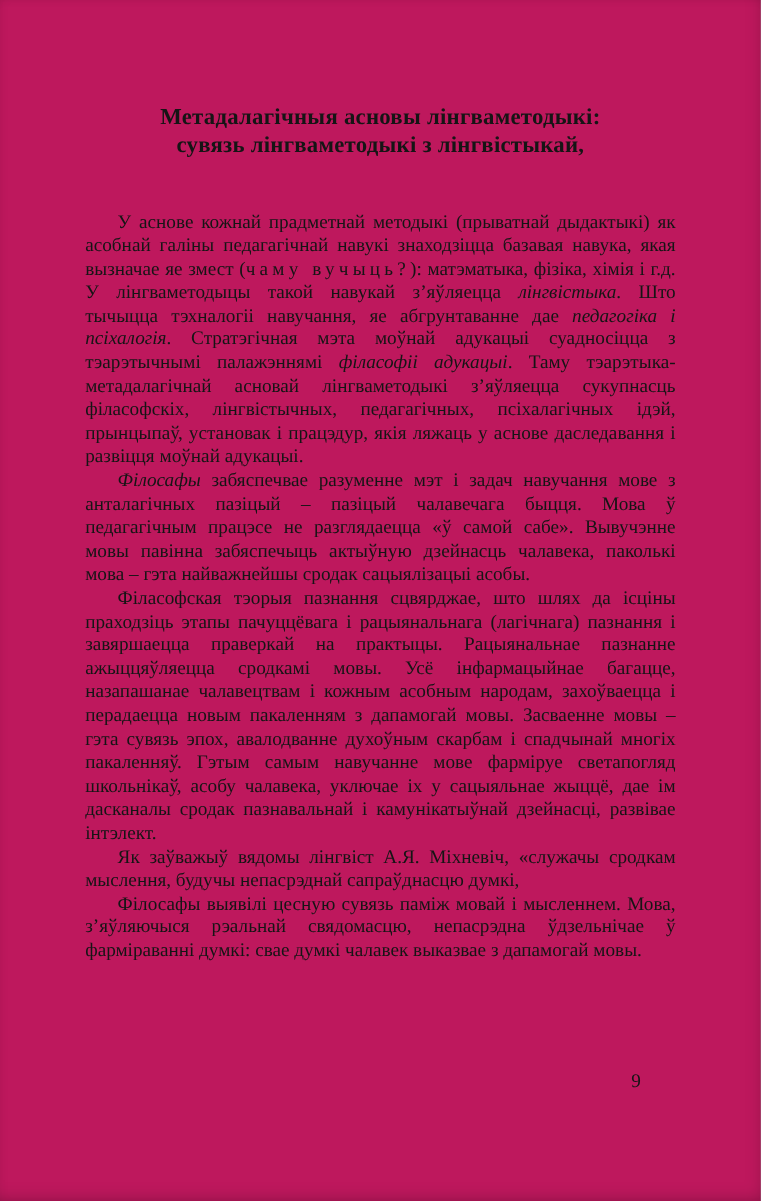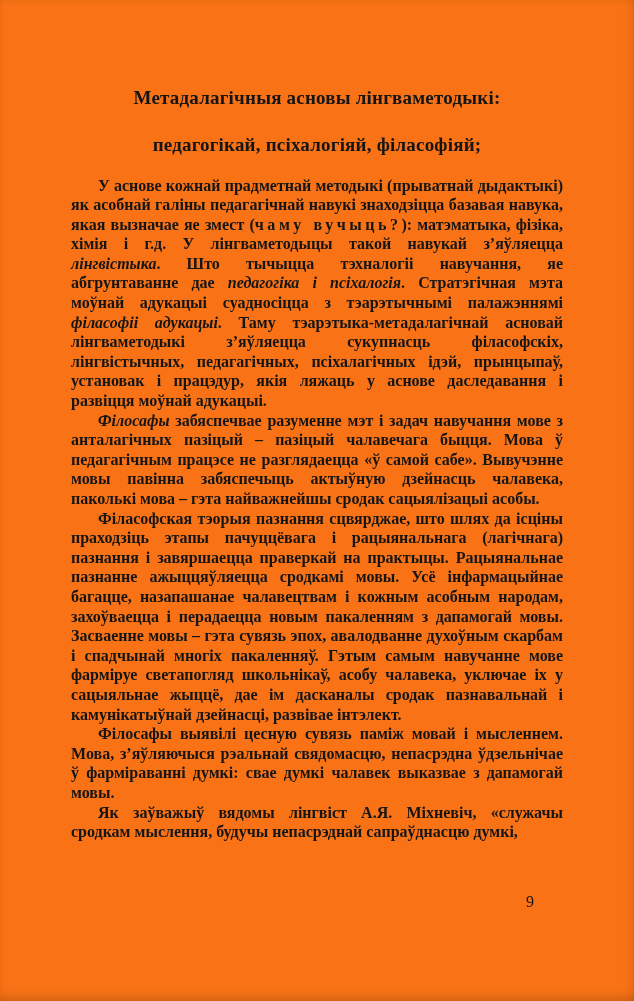--- a/index.html
+++ b/index.html
@@ -1,20 +1,20 @@
 <!DOCTYPE html>
 <html lang="be"><head>
 <meta charset="utf-8">
 <style>
   html, body { margin: 0; padding: 0; background: #9a9a9a; }
   .page {
     width: 634px;
     height: 1001px;
     margin: 0 auto;
-    background: #f97316;
+    background: #be185d;
     position: relative;
     box-sizing: border-box;
     padding: 86px 71px 0 71px;
     font-family: "Liberation Serif", "DejaVu Serif", serif;
     color: #151515;
     overflow: hidden;
     box-shadow: inset -5px -8px 16px -10px rgba(0,0,0,.35),
                 inset 4px 0 12px -10px rgba(0,0,0,.22),
                 inset 0 6px 10px -9px rgba(0,0,0,.15);
   }
@@ -23,41 +23,40 @@
     line-height: 23.5px;
     font-weight: bold;
     text-align: center;
     margin: 0 0 19px 0;
     letter-spacing: .2px;
   }
   .bodytext {
     font-size: 16px;
     line-height: 19.6px;
     text-align: justify;
-    font-weight: bold;
   }
   .bodytext p {
     margin: 0;
     text-indent: 27px;
   }
   .it { font-style: italic; }
   .sp { letter-spacing: 0.22em; }
   .pagenum {
     position: absolute;
     top: 893px;
     right: 100px;
     font-size: 16px;
   }
 </style>
 </head>
 <body>
 
 <div class="page">
-  <h1 class="title"><span>Метадалагічныя асновы лінгваметодыкі:</span><br><br><span>педагогікай, псіхалогіяй, філасофіяй;</span><br></h1>
+  <h1 class="title"><span>Метадалагічныя асновы лінгваметодыкі:</span><br><span>сувязь лінгваметодыкі з лінгвістыкай,</span><br><br></h1>
   <div class="bodytext">
       <p><span>У аснове кожнай прадметнай методыкі (прыватнай дыдактыкі) як асобнай галіны педагагічнай навукі знаходзіцца базавая навука, якая вызначае яе змест (</span><span class="sp">чаму вучыць?</span><span>): матэматыка, фізіка, хімія і г.д. У лінгваметодыцы такой навукай з’яўляецца </span><span class="it">лінгвістыка</span><span>. Што тычыцца тэхналогіі навучання, яе абгрунтаванне дае </span><span class="it">педагогіка і псіхалогія</span><span>. Стратэгічная мэта моўнай адукацыі суадносіцца з тэарэтычнымі палажэннямі </span><span class="it">філасофіі адукацыі</span><span>. Таму тэарэтыка-метадалагічнай асновай лінгваметодыкі з’яўляецца сукупнасць філасофскіх, лінгвістычных, педагагічных, псіхалагічных ідэй, прынцыпаў, установак і працэдур, якія ляжаць у аснове даследавання і развіцця моўнай адукацыі.</span></p>
       <p><span class="it">Філосафы</span><span> забяспечвае разуменне мэт і задач навучання мове з анталагічных пазіцый – пазіцый чалавечага быцця. Мова ў педагагічным працэсе не разглядаецца «ў самой сабе». Вывучэнне мовы павінна забяспечыць актыўную дзейнасць чалавека, паколькі мова – гэта найважнейшы сродак сацыялізацыі асобы.</span></p>
       <p><span>Філасофская тэорыя пазнання сцвярджае, што шлях да ісціны праходзіць этапы пачуццёвага і рацыянальнага (лагічнага) пазнання і завяршаецца праверкай на практыцы. Рацыянальнае пазнанне ажыццяўляецца сродкамі мовы. Усё інфармацыйнае багацце, назапашанае чалавецтвам і кожным асобным народам, захоўваецца і перадаецца новым пакаленням з дапамогай мовы. Засваенне мовы – гэта сувязь эпох, авалодванне духоўным скарбам і спадчынай многіх пакаленняў. Гэтым самым навучанне мове фарміруе светапогляд школьнікаў, асобу чалавека, уключае іх у сацыяльнае жыццё, дае ім дасканалы сродак пазнавальнай і камунікатыўнай дзейнасці, развівае інтэлект.</span></p>
+      <p><span>Як заўважыў вядомы лінгвіст А.Я. Міхневіч, «служачы сродкам мыслення, будучы непасрэднай сапраўднасцю думкі,</span></p>
       <p><span>Філосафы выявілі цесную сувязь паміж мовай і мысленнем. Мова, з’яўляючыся рэальнай свядомасцю, непасрэдна ўдзельнічае ў фарміраванні думкі: свае думкі чалавек выказвае з дапамогай мовы.</span></p>
-      <p><span>Як заўважыў вядомы лінгвіст А.Я. Міхневіч, «служачы сродкам мыслення, будучы непасрэднай сапраўднасцю думкі,</span></p>
     </div>
   <div class="pagenum">9</div>
 </div>
 
 </body></html>

